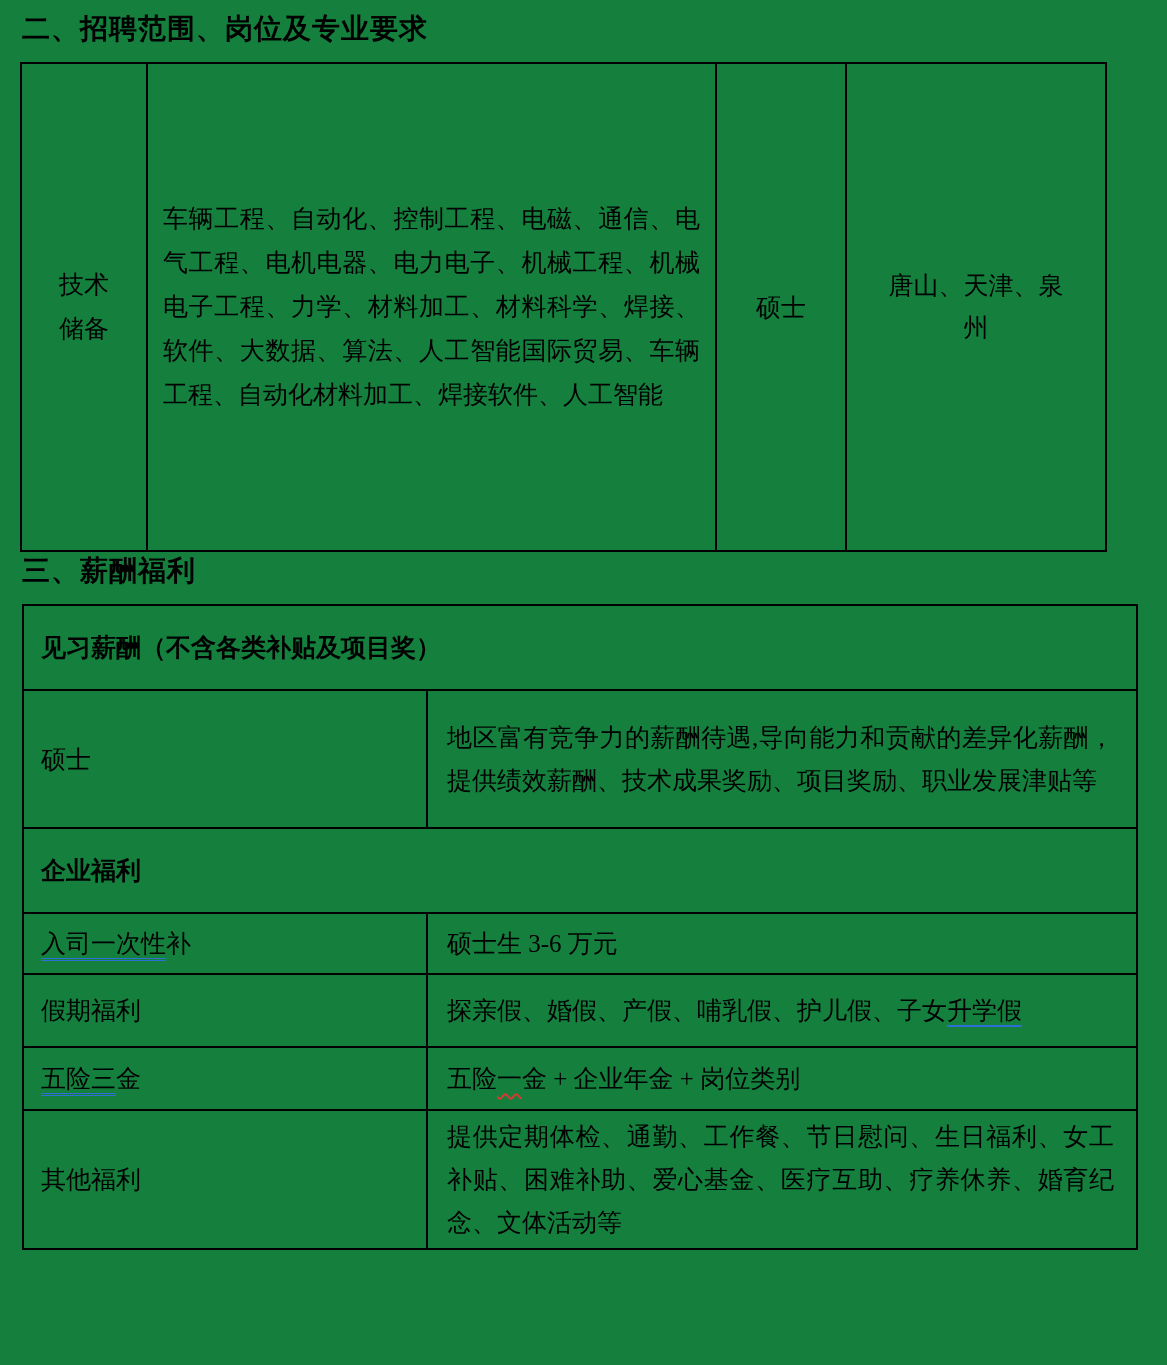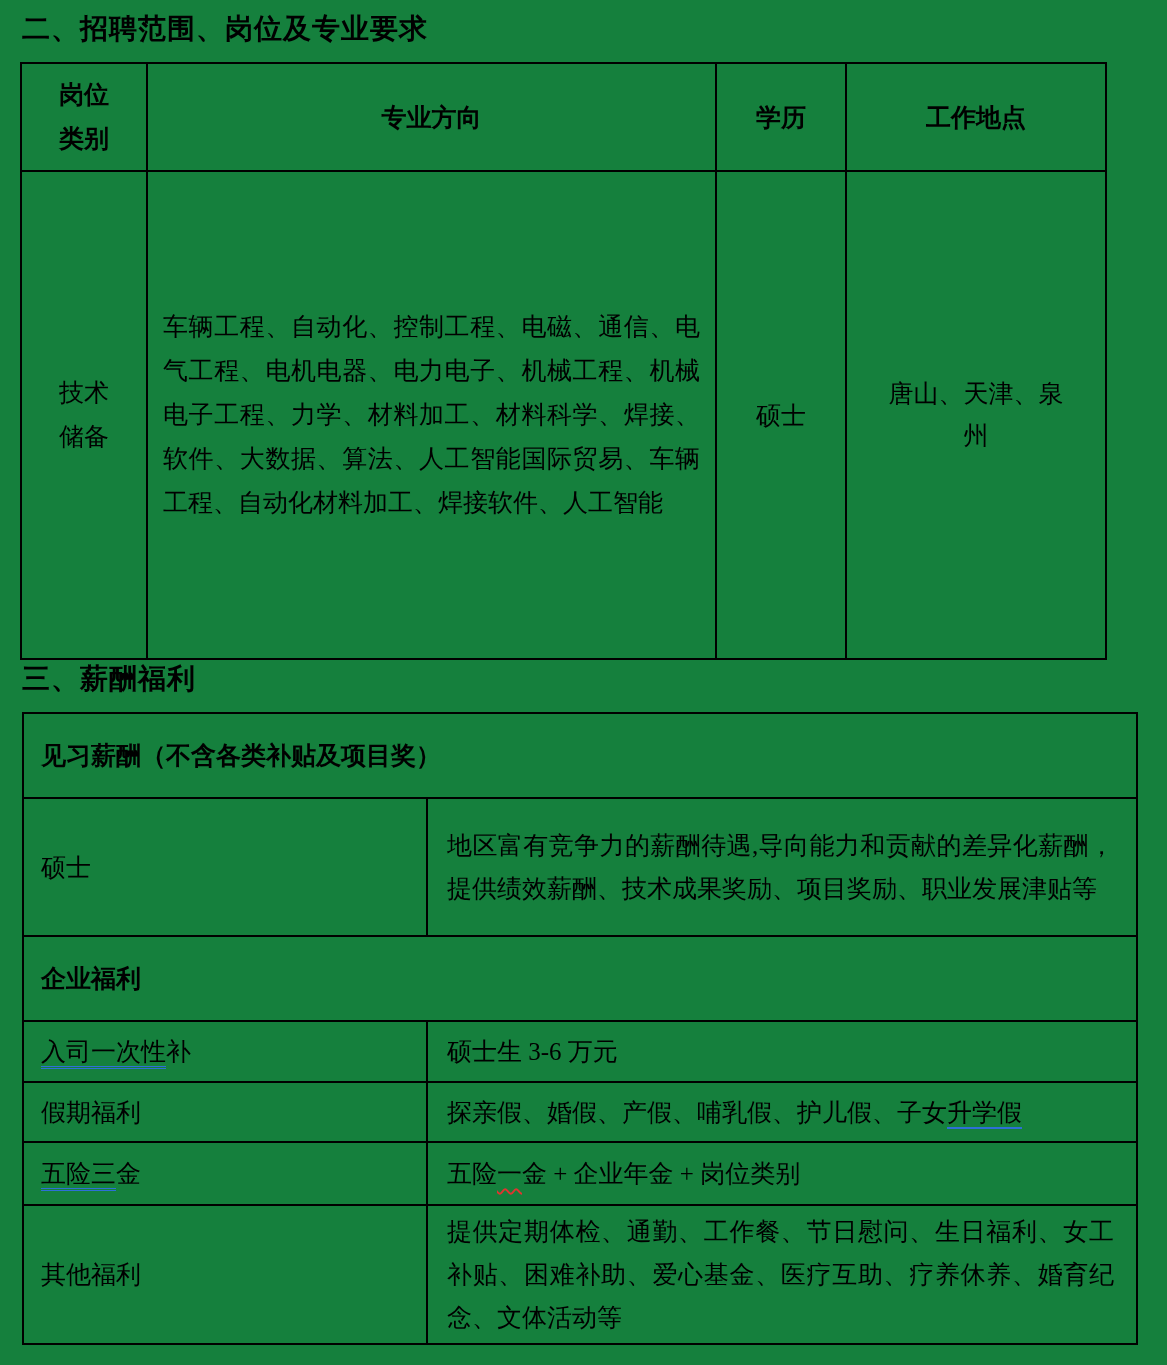--- a/index.html
+++ b/index.html
@@ -67,21 +67,21 @@
     line-height: 1.7;
   }
   
   .t2 td { padding-left: 17px; }
   .t2 .sec-hdr td {
     font-weight: bold;
     height: 85px;
   }
   .t2 .salary-row td { height: 138px; }
   .t2 .r4 td { height: 61px; }
-  .t2 .r5 td { height: 60px; }
+  .t2 .r5 td { height: 73px; }
   .t2 .r6 td { height: 63px; }
   .t2 .r7 td { height: 128px; }
   .t2 .val {
     line-height: 43px;
     padding-left: 19px;
     padding-right: 22px;
   }
   .t2 .justify { text-align: justify; }
   
   .u-double {
@@ -109,28 +109,20 @@
   <h2 class="sec-title">二、招聘范围、岗位及专业要求</h2>
 
   <table class="t1">
     <colgroup>
       <col style="width:126px">
       <col style="width:569px">
       <col style="width:130px">
       <col style="width:260px">
     </colgroup>
     <tbody>
-        <tr class="hdr">
-      <td>
-        <span class="narrow2">岗位类别</span>
-      </td>
-      <td>专业方向</td>
-      <td>学历</td>
-      <td>工作地点</td>
-    </tr>
     <tr class="body-row">
       <td class="center">
         <span class="narrow2">技术储备</span>
       </td>
       <td class="major-cell">车辆工程、自动化、控制工程、电磁、通信、电气工程、电机电器、电力电子、机械工程、机械电子工程、力学、材料加工、材料科学、焊接、软件、大数据、算法、人工智能国际贸易、车辆工程、自动化材料加工、焊接软件、人工智能</td>
       <td class="center">硕士</td>
       <td class="center">
         <span class="loc-wrap">唐山、天津、泉州</span>
       </td>
     </tr>

